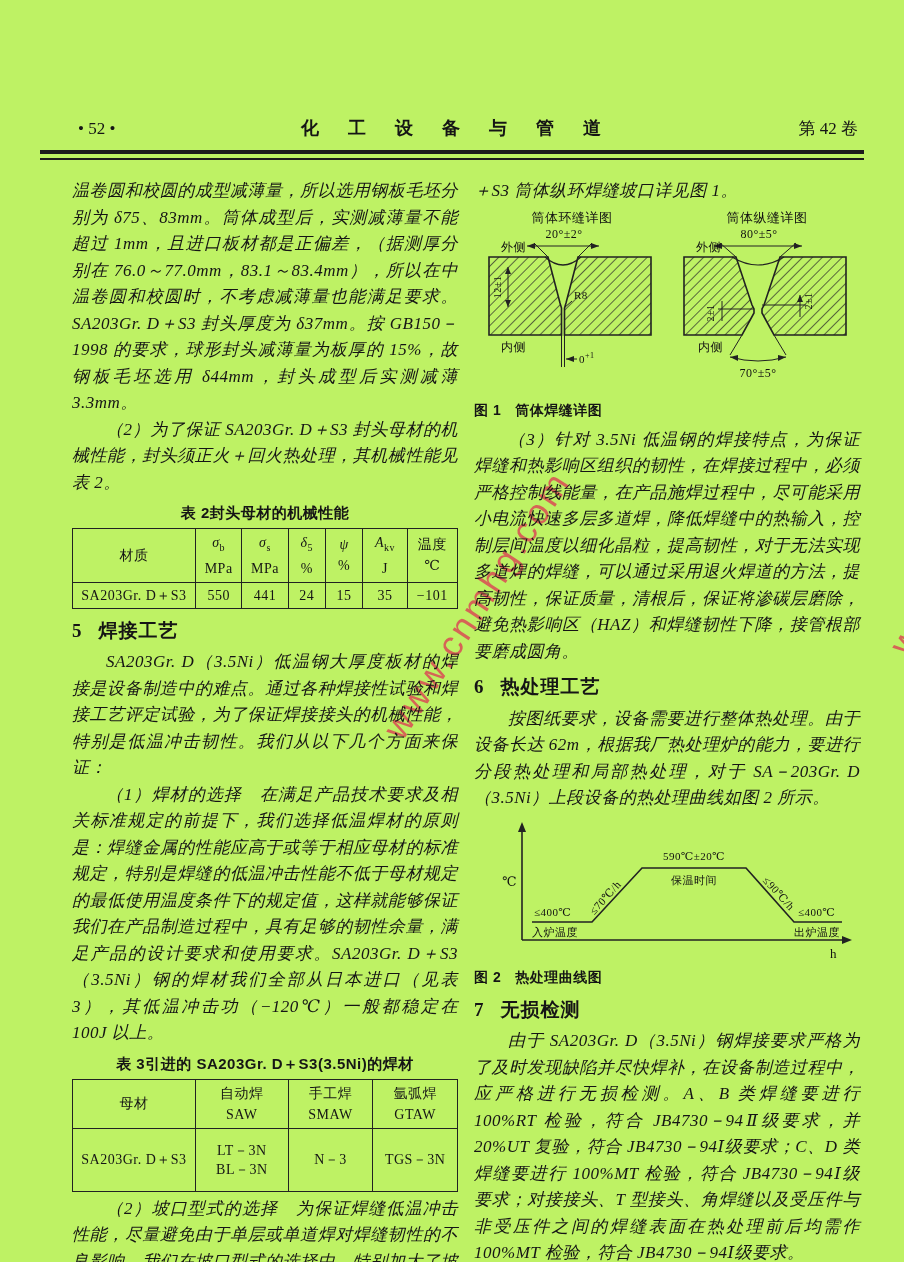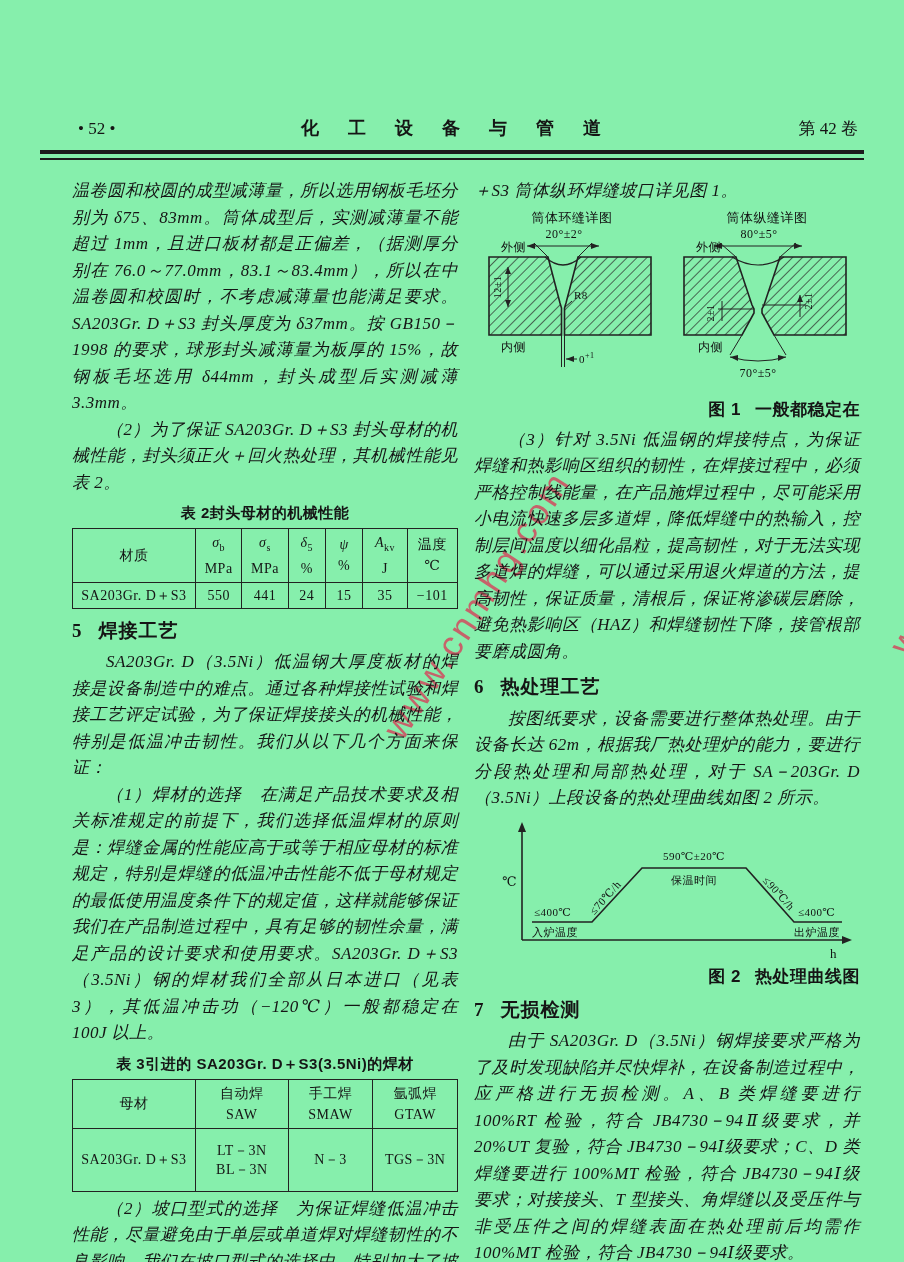--- a/index.html
+++ b/index.html
@@ -1,18 +1,18 @@
 <!DOCTYPE html>
 <html><head>
 <meta charset="utf-8">
 <style>
   html,body { margin:0; padding:0; background:#e8e8e8; }
   .page {
     position:relative; width:904px; height:1262px; margin:0 auto;
-    background:#86efac; color:#151515; overflow:hidden;
+    background:#bef264; color:#151515; overflow:hidden;
     font-family:"Liberation Serif","DejaVu Serif",serif;
   }
   
   .header {
     position:absolute; top:116px; left:78px; right:46px;
     display:flex; justify-content:space-between; align-items:baseline;
     font-size:17px;
   }
   .journal-title { letter-spacing:12px; font-size:18px; font-weight:bold; font-family:"Liberation Sans",sans-serif; }
   .rule-a { position:absolute; left:40px; right:40px; top:150px; border-top:4px solid #1c1c1c; }
@@ -39,23 +39,23 @@
   .dtable td {
     border:1.5px solid #222; text-align:center; vertical-align:middle;
     font-size:14px; line-height:19px; padding:3px 1px;
   }
   .dtable .hcell { line-height:21px; }
   .dtable i { font-style:italic; font-family:"Liberation Serif",serif; }
   .dtable sub { font-size:10px; }
 
   .figure { margin:4px 0 2px; text-align:center; }
   .fig-caption {
-    display:flex; justify-content:flex-end; gap:14px;
+    display:flex; justify-content:flex-start; gap:14px;
     font-family:"Liberation Sans",sans-serif; font-weight:bold;
-    font-size:17px; margin:2px 0 6px; line-height:22px;
+    font-size:14px; margin:2px 0 6px; line-height:22px;
   }
   svg { display:block; margin:0 auto; }
   svg text { fill:#111; font-family:"Liberation Serif","DejaVu Serif",serif; }
 
   
   .wm {
     position:absolute; width:330px; text-align:center;
     transform:rotate(-57deg); transform-origin:center;
     font-family:"Liberation Sans",sans-serif; font-size:36px; letter-spacing:3px;
     color:rgba(223,44,80,0.72); pointer-events:none; white-space:nowrap;
@@ -253,21 +253,21 @@
             <line x1="70" y1="126" x2="58" y2="146" stroke="#222" stroke-width="1"></line>
             <line x1="102" y1="126" x2="114" y2="146" stroke="#222" stroke-width="1"></line>
             <path d="M58,148 Q86,156 114,148" fill="none" stroke="#222" stroke-width="1"></path>
             <polygon points="58,148 66,146 66,152" fill="#222"></polygon>
             <polygon points="114,148 106,146 106,152" fill="#222"></polygon>
             <text x="86" y="168" font-size="12" text-anchor="middle">70°±5°</text>
           </g>
         </svg>
         <div class="fig-caption">
           <span>图 1</span>
-          <span>一般都稳定在</span>
+          <span>筒体焊缝详图</span>
         </div>
       </div>
 
       <p>（3）针对 3.5Ni 低温钢的焊接特点，为保证焊缝和热影响区组织的韧性，在焊接过程中，必须严格控制线能量，在产品施焊过程中，尽可能采用小电流快速多层多道焊，降低焊缝中的热输入，控制层间温度以细化晶粒，提高韧性，对于无法实现多道焊的焊缝，可以通过采用退火焊道的方法，提高韧性，保证质量，清根后，保证将渗碳层磨除，避免热影响区（HAZ）和焊缝韧性下降，接管根部要磨成圆角。</p>
 
       <div class="sec-heading">
         <span class="num">6</span><span>热处理工艺</span>
       </div>
 
       <p>按图纸要求，设备需要进行整体热处理。由于设备长达 62m，根据我厂热处理炉的能力，要进行分段热处理和局部热处理，对于 SA－203Gr. D（3.5Ni）上段设备的热处理曲线如图 2 所示。</p>

